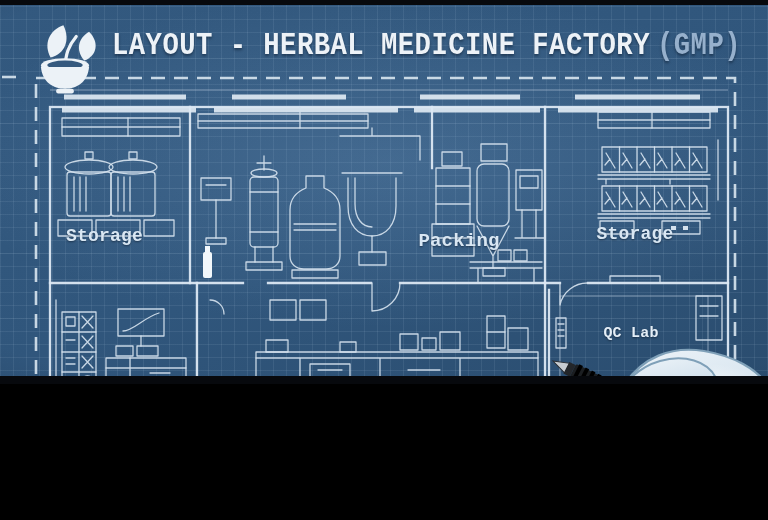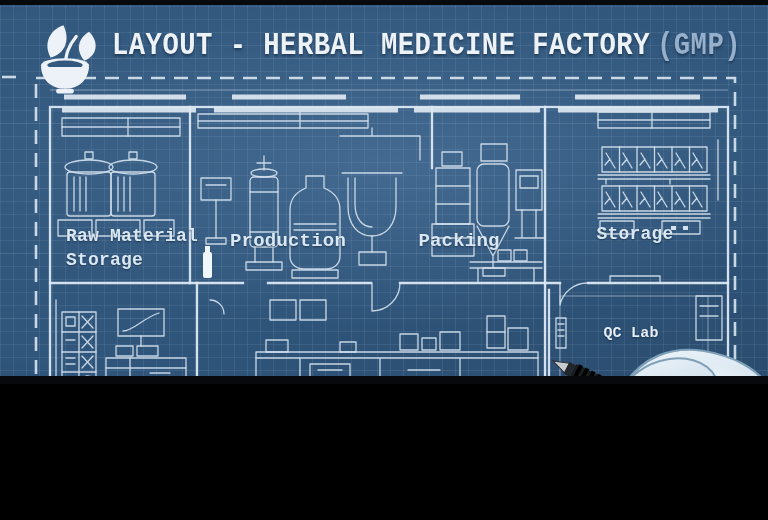--- a/index.html
+++ b/index.html
@@ -296,25 +296,21 @@
       <path d="M26,66 C 28,85 41,93 56,93 C 71,93 84,85 86,66 Z" fill="#ecf2f7"></path>
       <rect x="45" y="93" width="22" height="6" rx="2.5" fill="#ecf2f7"></rect>
     </svg>
   </div>
 
   <div class="title">
     <span>LAYOUT - HERBAL MEDICINE FACTORY</span><span class="gmp">(GMP)</span>
   </div>
 
   <div class="room-label lbl-raw">
-    <span>Raw Material</span>
     <span>Storage</span>
-  </div>
-  <div class="room-label lbl-prod">
-    <span>Production</span>
   </div>
   <div class="room-label lbl-pack">
     <span>Packing</span>
   </div>
   <div class="room-label lbl-fin">
     <span>Storage</span>
   </div>
   <div class="room-label lbl-qc">
     <span>QC Lab</span>
   </div>

